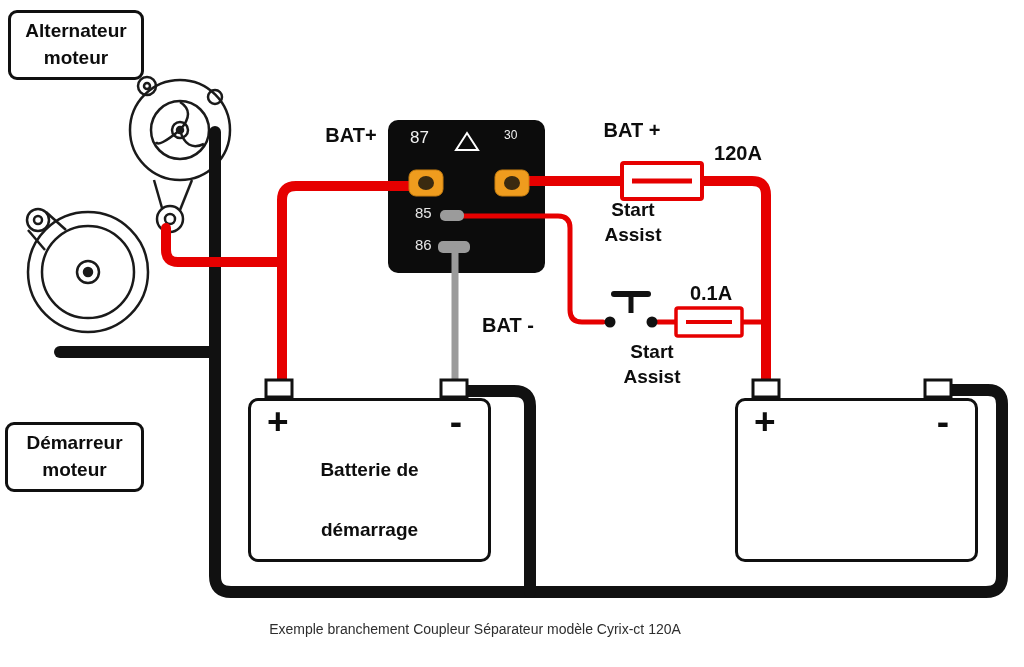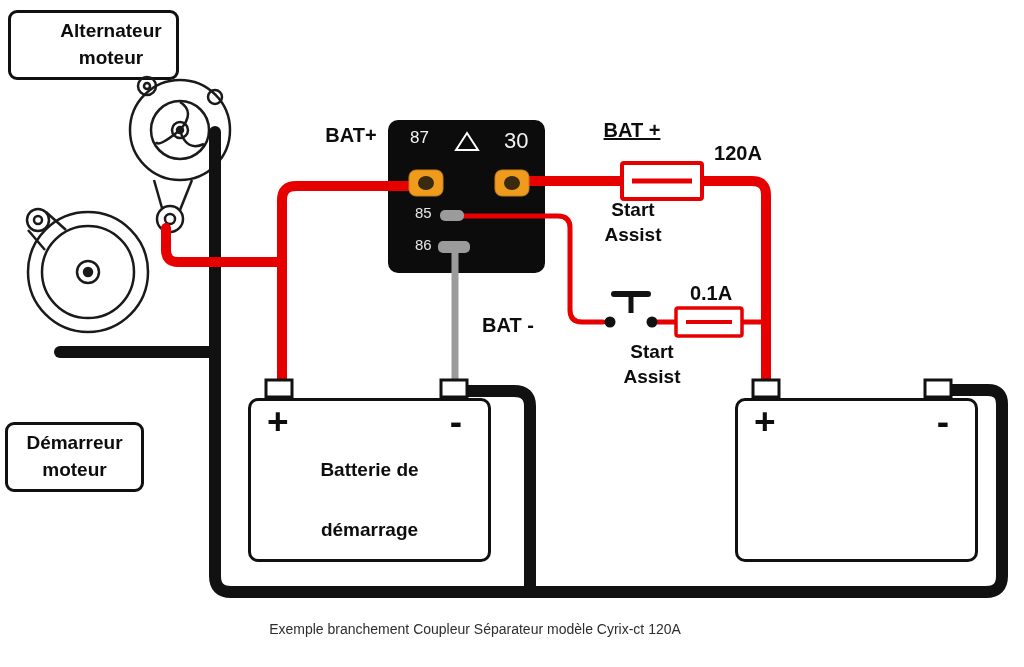--- a/index.html
+++ b/index.html
@@ -6,42 +6,42 @@
   .canvas {
     position:relative; width:1024px; height:667px; background:#ffffff;
     font-family:"Liberation Sans", sans-serif; overflow:hidden;
   }
   .label-box {
     position:absolute; background:#fff; border:3.5px solid #101010; border-radius:9px;
     display:flex; align-items:center; justify-content:center; text-align:center;
     font-weight:bold; font-size:19px; line-height:1.4; white-space:pre-line;
     color:#0d0d0d; z-index:1;
   }
-  #box-alternator { left:8px;   top:10px;  width:130px; height:64px;padding-left:35px; }
+  #box-alternator { left:8px;   top:10px;  width:130px; height:64px; }
   #box-starter    { left:5px;   top:378px; width:133px; height:64px;margin-top:44px; }
   #box-coupler    { left:394px; top:33px;  width:153px; height:72px; }
 
   .relay {
     position:absolute; left:388px; top:120px; width:157px; height:153px;
     background:#0c0c0c; border-radius:10px; z-index:1;
   }
   .relay .pin { position:absolute; color:#f2f2f2; font-weight:normal; }
   #pin87 { left:22px;  top:8px;   font-size:17px; }
-  #pin30 { left:116px; top:8px;   font-size:22px; }
+  #pin30 { left:116px; top:8px;   font-size:12px; }
   #pin85 { left:27px;  top:84px;  font-size:15px; color:#e6e6e6; }
   #pin86 { left:27px;  top:116px; font-size:15px; color:#e6e6e6;text-align:right; }
 
   #svg-layer { position:absolute; left:0; top:0; width:1024px; height:667px; z-index:2; pointer-events:none; }
 
   .wire-label {
     position:absolute; font-weight:bold; font-size:20px; color:#0d0d0d;
     text-align:center; white-space:pre-line; z-index:3; line-height:1.3;
   }
   #lbl-batplus-left  { left:316px; top:122px; width:70px;  }
-  #lbl-batplus-right { left:592px; top:117px; width:80px;text-decoration:underline;  }
+  #lbl-batplus-right { left:592px; top:117px; width:80px;  }
   #lbl-fuse-main     { left:702px; top:140px; width:72px;  }
   #lbl-start-assist-top { left:588px; top:198px; width:90px; font-size:19px; }
   #lbl-batminus      { left:468px; top:312px; width:80px;  }
   #lbl-fuse-aux      { left:676px; top:280px; width:70px;  }
   #lbl-start-assist-bottom { left:602px; top:340px; width:100px; font-size:19px; }
 
   .battery {
     position:absolute; background:#fff; border:3.5px solid #101010; border-radius:10px; z-index:1;
   }
   #battery-start { left:248px; top:398px; width:237px; height:158px; }

